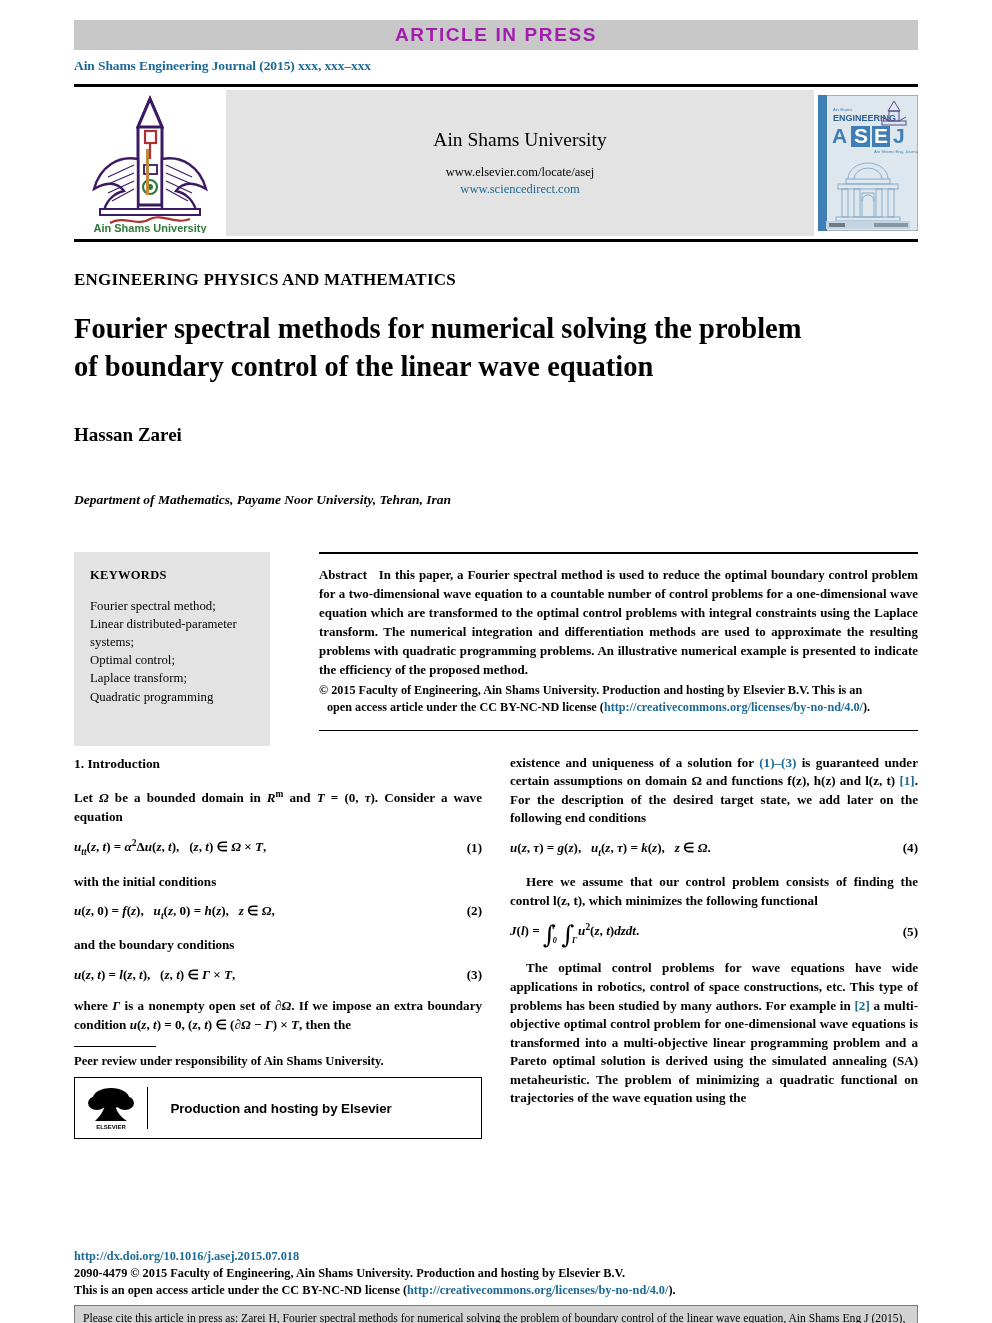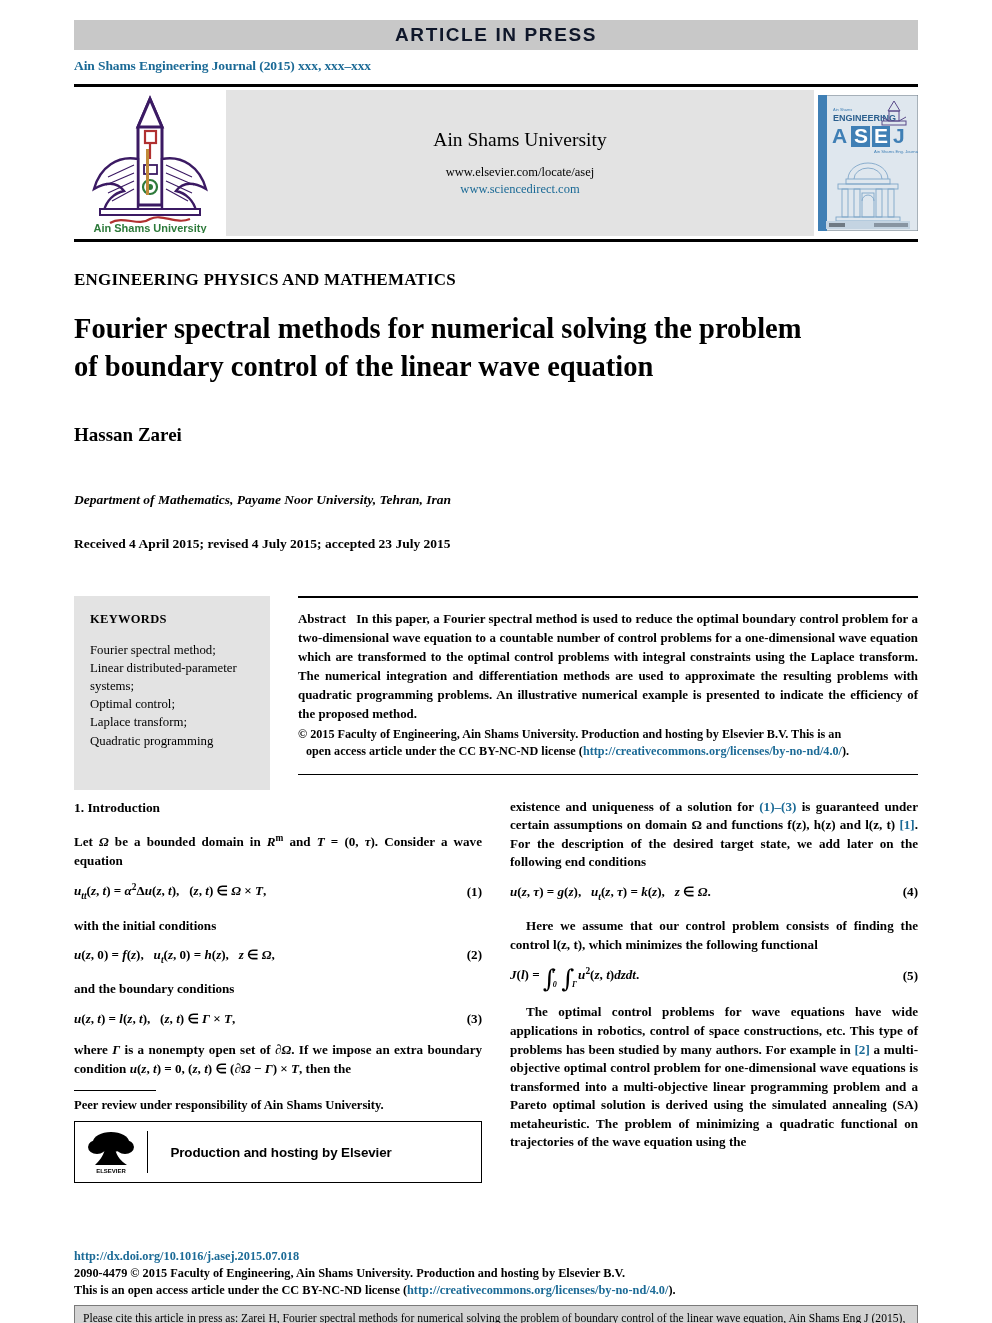--- a/index.html
+++ b/index.html
@@ -26,21 +26,21 @@
   
   .press-banner {
     margin-top: 20px;
     height: 30px;
     background: #c8c8c8;
     display: flex;
     align-items: center;
     justify-content: center;
   }
   .press-banner span {
-    color: #0f172a;
+    color: #a21caf;
     font-family: "Liberation Sans", sans-serif;
     font-weight: bold;
     font-size: 19px;
     letter-spacing: 1.6px;
   }
 
   
   .running-line {
     margin-top: 8px;
     color: #1b6a96;
@@ -142,20 +142,21 @@
     font-size: 13.5px;
     font-weight: bold;
     font-family: "Liberation Serif", serif;
   }
 
   
   .abstract-wrap {
     margin-top: 44px;
     display: flex;
     align-items: flex-start;
+    gap: 21px;
   }
   .kw-box {
     width: 196px;
     flex: 0 0 196px;
     background: #e3e3e3;
     padding: 16px 14px 40px 16px;
     box-sizing: border-box;
     min-height: 164px;
   }
   .kw-title {
@@ -430,21 +431,20 @@
       </svg>
     </div>
   </div>
 
   <div class="rule-thick-bottom"></div>
 
   <div class="section-label">ENGINEERING PHYSICS AND MATHEMATICS</div>
   <div class="art-title">Fourier spectral methods for numerical solving the problem of boundary control of the linear wave equation</div>
   <div class="art-author">Hassan Zarei</div>
   <div class="art-affil">Department of Mathematics, Payame Noor University, Tehran, Iran</div>
-  <div class="art-dates">Received 4 April 2015; revised 4 July 2015; accepted 23 July 2015</div>
 
   <div class="abstract-wrap">
     <div class="kw-box">
       <div class="kw-title">KEYWORDS</div>
       <div class="kw-list">
         Fourier spectral method;<br>
         Linear distributed-parameter<br>
         systems;<br>
         Optimal control;<br>
         Laplace transform;<br>

